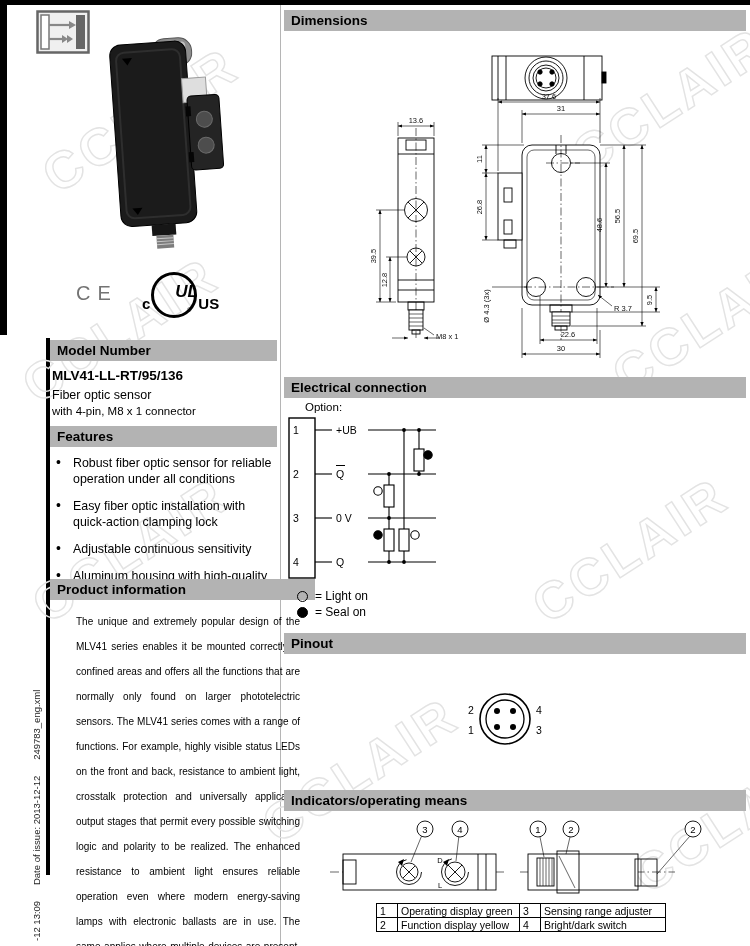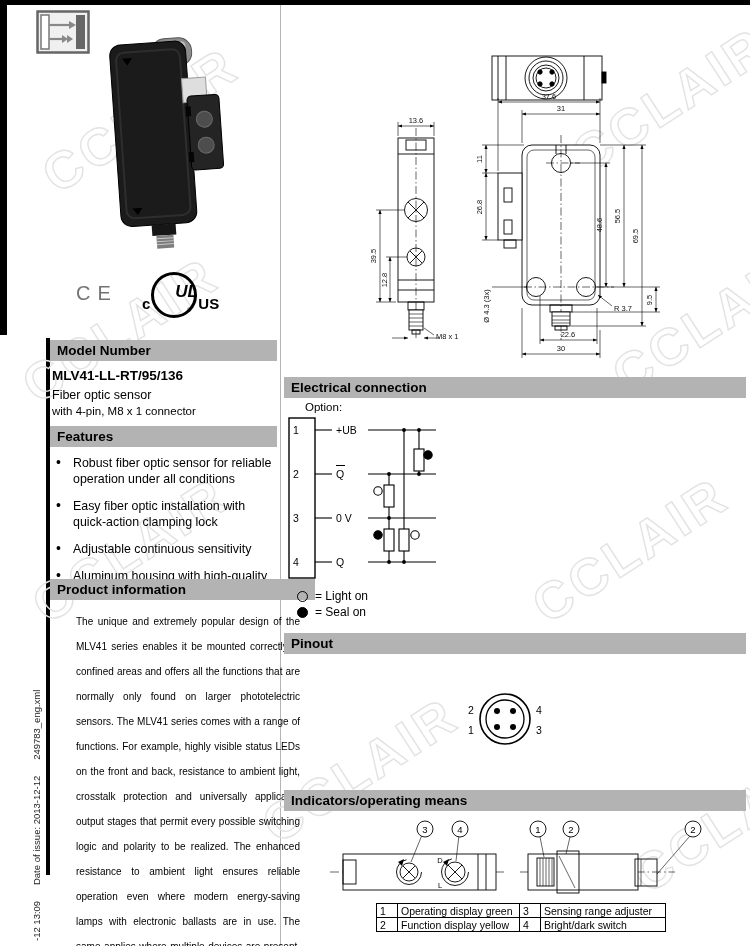--- a/index.html
+++ b/index.html
@@ -98,20 +98,21 @@
   <ul class="feat abs" style="left:52px;top:455px;width:222px;">
     <li>Robust fiber optic sensor for reliable operation under all conditions</li>
     <li>Easy fiber optic installation with quick-action clamping lock</li>
     <li>Adjustable continuous sensitivity</li>
     <li>Aluminum housing with high-quality Delta Seal coating</li>
   </ul>
 
   <div class="hdr" style="left:50px;top:579px;width:265px;">Product information</div>
   <div class="abs body-txt" style="left:52px;top:609px;width:224px;text-align:justify;">The unique and extremely popular design of the MLV41 series enables it be mounted correctly in confined areas and offers all the functions that are normally only found on larger phototelectric sensors. The MLV41 series comes with a range of functions. For example, highly visible status LEDs on the front and back, resistance to ambient light, crosstalk protection and universally applicable output stages that permit every possible switching logic and polarity to be realized. The enhanced resistance to ambient light ensures reliable operation even where modern energy-saving lamps with electronic ballasts are in use. The same applies where multiple devices are present, i.e. the use of a number of sensors in the same vicinity causes no problems.</div>
 
+  <div class="hdr" style="left:284px;top:10px;width:462px;">Dimensions</div>
 
   <svg class="abs" style="left:284px;top:40px;" width="462" height="330" viewBox="0 0 462 330">
     <defs>
       <marker id="ar" viewBox="0 0 6 6" refX="5.6" refY="3" markerWidth="7" markerHeight="7" orient="auto-start-reverse">
         <path d="M0,0.7 L5.8,3 L0,5.3 z" fill="#000"></path>
       </marker>
     </defs>
     <g fill="none" stroke="#000" stroke-width="0.9">
 
       <g>

